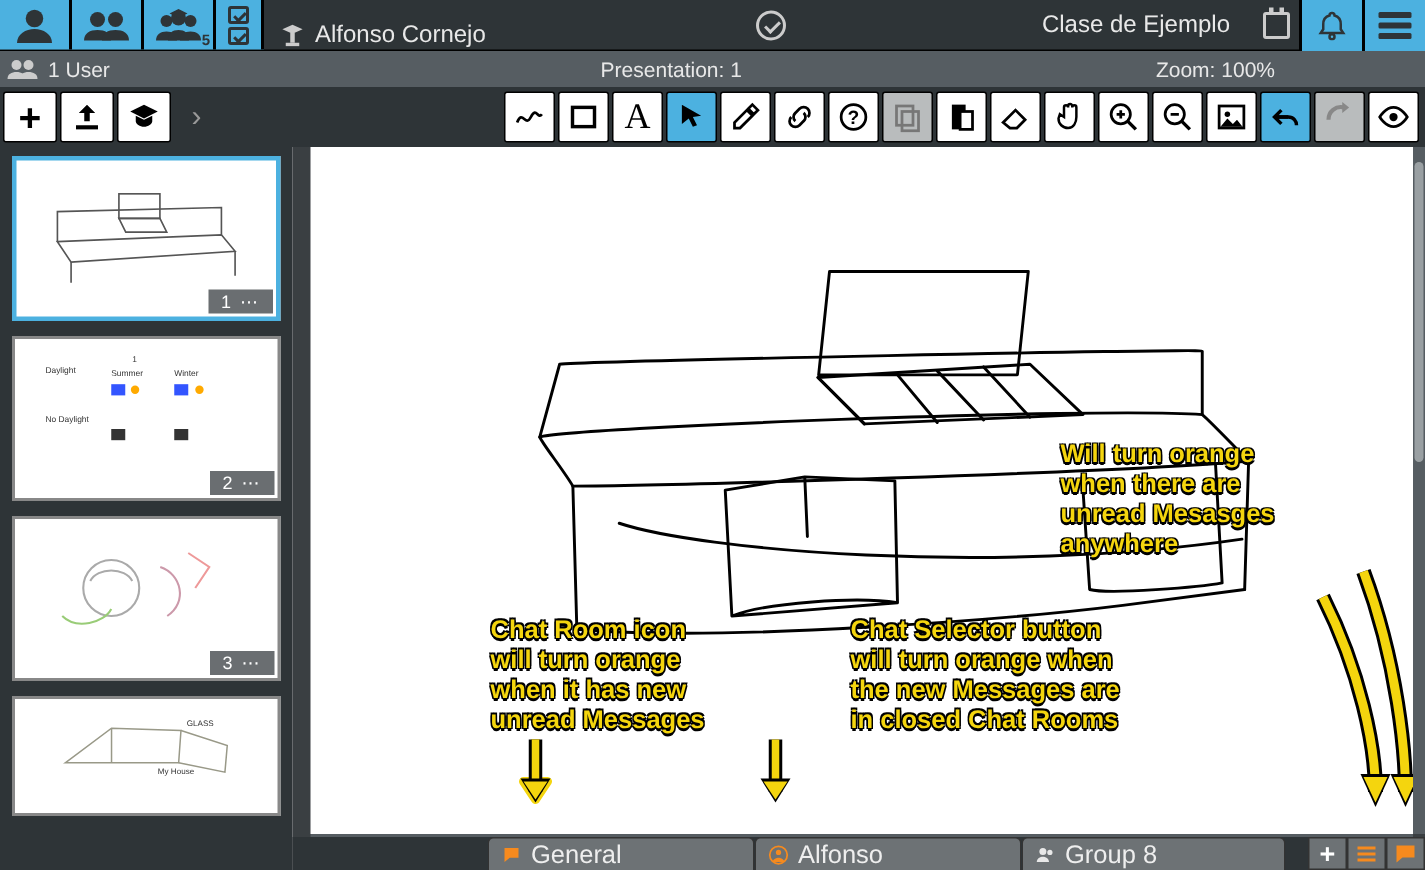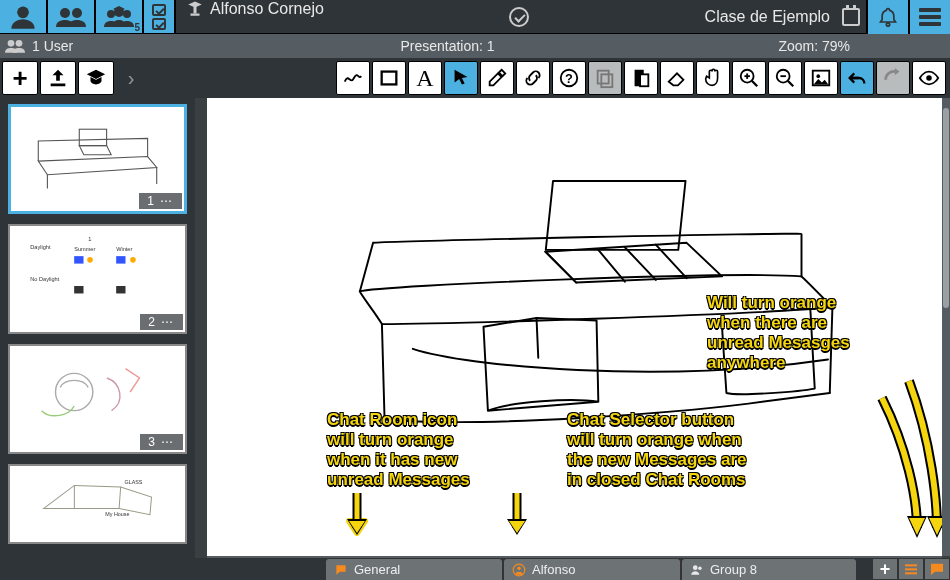--- a/index.html
+++ b/index.html
@@ -8,25 +8,25 @@
 
   
   .top1 {
     height: 34px; background: #2e3437; display: flex; align-items: stretch;
     border-bottom: 1px solid #000;
   }
   .mode-btn {
     width: 48px; display:flex; align-items:center; justify-content:center;
     border-right: 2px solid #000; background:#4cb1e0; position:relative;
   }
-  .top-user { flex:0 0 auto; display:flex; align-items:flex-start; color:#e8e8e8; gap:6px; padding:0 10px; }
+  .top-user { flex:0 0 auto; display:flex; align-items:flex-end; color:#e8e8e8; gap:6px; padding:0 10px; }
   .top-center { flex:1; display:flex; align-items:center; justify-content:center; }
   .check-circ { width:20px; height:20px; border:2px solid #ccc; border-radius:50%; position:relative; }
   .check-circ::after { content:""; position:absolute; left:4px; top:5px; width:8px; height:4px; border-left:2px solid #ccc; border-bottom:2px solid #ccc; transform:rotate(-45deg);}
-  .top-right { display:flex; align-items:center; gap:12px; padding-right:6px; color:#e8e8e8;}
+  .top-right { display:flex; align-items:center; gap:22px; padding-right:6px; color:#e8e8e8;}
   .cal-icon { width:18px; height:18px; border:2px solid #ccc; border-radius:2px; position:relative;}
   .cal-icon::before{content:"";position:absolute;top:-5px;left:2px;width:3px;height:5px;background:#ccc;}
   .cal-icon::after {content:"";position:absolute;top:-5px;right:2px;width:3px;height:5px;background:#ccc;}
   .bell-box, .menu-box {
     width:42px; height:34px; display:flex; align-items:center; justify-content:center;
     background:#4cb1e0; border-left:2px solid #000;
   }
   .bell-icon{ width:20px;height:20px;}
   .menu-icon{ width:22px;height:18px; display:flex; flex-direction:column; justify-content:space-between;}
   .menu-icon span{height:4px;background:#2e3437;border-radius:1px;}
@@ -73,21 +73,21 @@
   .scroll-h{position:absolute;left:12px;right:8px;bottom:16px;height:8px;background:#565d62;}
 
   
   .annot{ position:absolute; color:#f4d50e; font-weight:800; font-size:17px; line-height:20px;
     text-shadow: -1px -1px 0 #000,1px -1px 0 #000,-1px 1px 0 #000,1px 1px 0 #000, 0 2px 0 #000;}
   .arrow{position:absolute;}
 
   
   .chat-bar{ position:absolute; left:0; right:0; bottom:0; height:22px; display:flex; background:#2e3437;}
   .chat-spacer{width:130px;}
-  .chat-tab{ flex:0 0 178px; background:#6d7275; border:1px solid #333; border-bottom:none; color:#eee; font-size:13px; display:flex; align-items:center; gap:6px; padding:0 8px; border-top-left-radius:4px;border-top-right-radius:4px;}
+  .chat-tab{ flex:0 0 178px; background:#6d7275; border:1px solid #333; border-bottom:none; color:#eee; font-size:17px; display:flex; align-items:center; gap:6px; padding:0 8px; border-top-left-radius:4px;border-top-right-radius:4px;}
   .chat-tab .ic{width:14px;height:14px;}
   .chat-tab.group{flex:0 0 176px;}
   .chat-btns{margin-left:auto; display:flex;}
   .chat-btn{width:26px;height:22px;background:#6d7275;border:1px solid #333;display:flex;align-items:center;justify-content:center;color:#fff;}
   .chat-btn.or{color:#f68a1e;}
   .chat-btn svg{width:16px;height:16px;}
   .chat-btn .plus{font-size:18px;font-weight:bold;color:#fff;line-height:1;}
 
   .sub5{position:absolute;right:2px;bottom:0;font-size:10px;color:#2e3437;font-weight:bold;}
 
@@ -172,21 +172,21 @@
   <div class="top2-left">
     <svg viewBox="0 0 32 24" width="22" height="16">
           <circle cx="10" cy="8" r="5" fill="#ccc"></circle>
           <circle cx="22" cy="8" r="5" fill="#ccc"></circle>
           <path d="M1 22c0-5 4-7 9-7s9 2 9 7z" fill="#ccc"></path>
           <path d="M13 22c0-5 4-7 9-7s9 2 9 7z" fill="#ccc"></path>
         </svg>
     <span>1 User</span>
   </div>
   <div class="top2-mid">Presentation: 1</div>
-  <div class="top2-right">Zoom: 79%</div>
+  <div class="top2-right">Zoom: 100%</div>
 </div>
 
 <div class="tool-row">
   <div class="tool-left">
     <div class="tb" style="font-size:26px;font-weight:bold;">+</div>
     <div class="tb">
       <svg viewBox="0 0 24 24">
             <path d="M12 3l6 6h-4v6h-4V9H6z" fill="#000"></path>
             <rect x="4" y="18" width="16" height="3" fill="#000"></rect>
           </svg>

